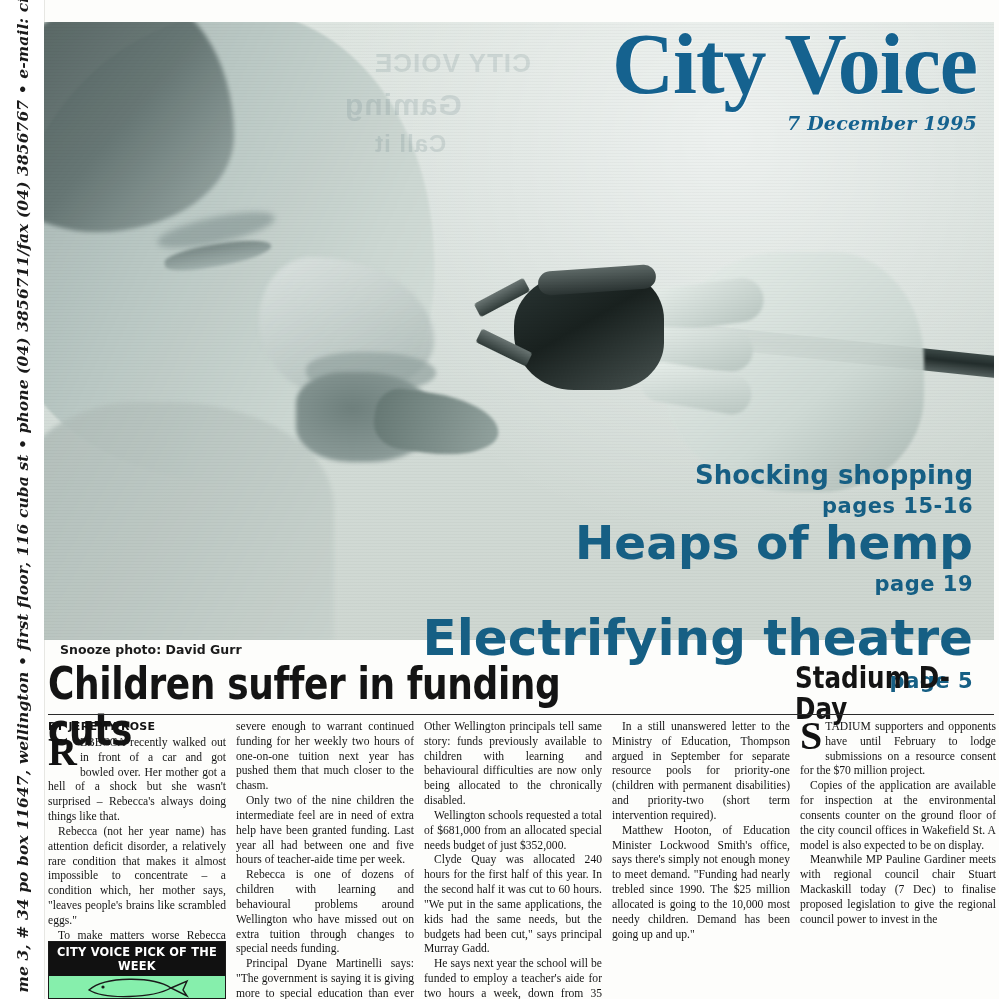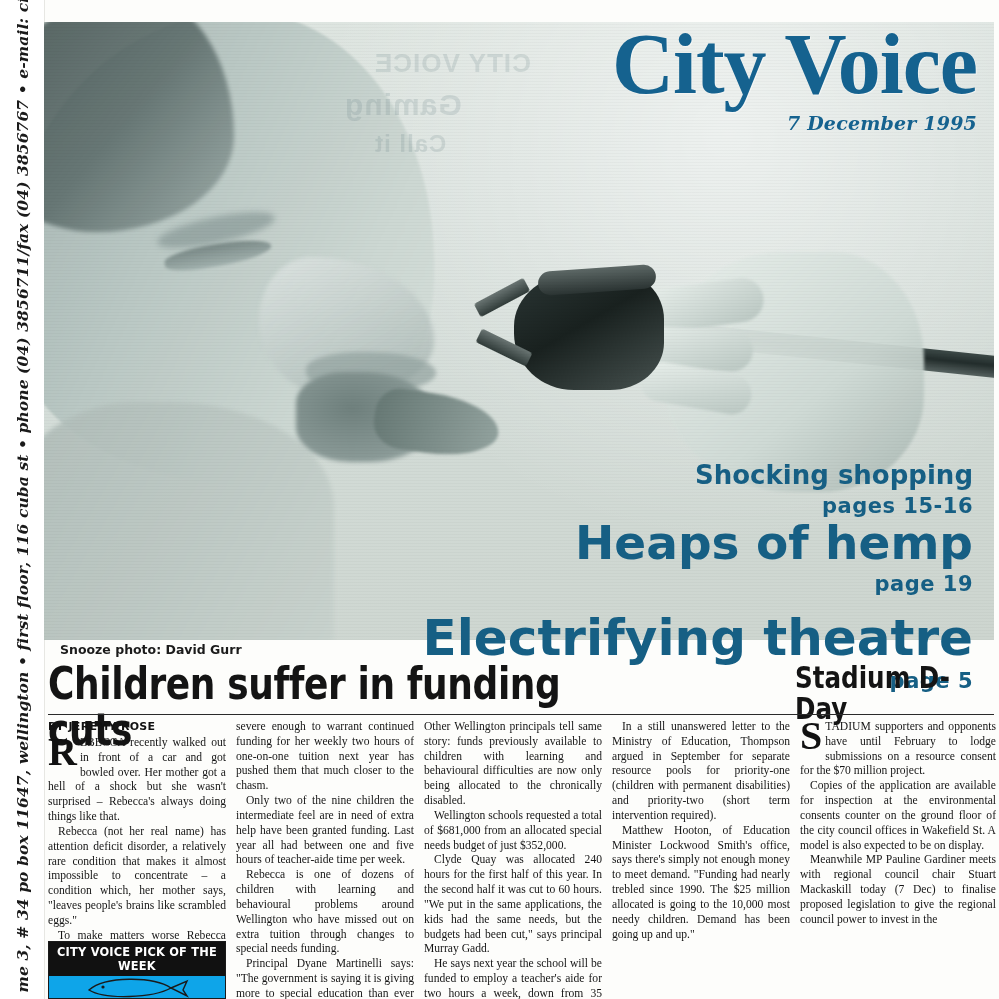--- a/index.html
+++ b/index.html
@@ -120,21 +120,21 @@
         letter-spacing:.3px;color:#111;margin-bottom:3px;}
   .bodytext{font-family:"Liberation Serif",serif;font-size:11.6px;line-height:1.28;
         color:#151515;text-align:justify;text-justify:inter-word;hyphens:auto;}
   .bodytext p{margin:0;text-indent:10px;}
   .bodytext p.first{text-indent:0;}
   .dropcap{font-family:"Liberation Serif",serif;font-weight:700;font-size:40px;
         line-height:.72;float:left;margin:2px 3px 0 0;color:#111;}
 
   
   .pick{position:absolute;left:0;bottom:0;width:176px;border:1px solid #1a1a1a;
-        background:#0ea5e9;}
+        background:#86efac;}
   .pick-bar{background:#111;color:#fff;font-family:"DejaVu Sans",sans-serif;
         font-weight:700;font-size:11.4px;letter-spacing:.2px;text-align:center;
         padding:3px 0 3px;}
   .pick-art{height:22px;position:relative;overflow:hidden;}
   .pick-art svg{position:absolute;left:34px;top:2px;}
   .paper-grain{position:absolute;inset:0;pointer-events:none;opacity:.05;
         background:repeating-linear-gradient(0deg,rgba(0,0,0,.5) 0 1px,rgba(0,0,0,0) 1px 3px);}
 </style>
 </head>
 <body>
@@ -191,21 +191,21 @@
   <div class="hl-main">Children suffer in funding cuts</div>
   <div class="hl-side">Stadium D-Day</div>
   <div class="rule"></div>
 
   <div class="cols">
 
     <div class="col">
       <div class="byline">BY JEREMY ROSE</div>
       <div class="bodytext">
         <p class="first"><span class="dropcap">R</span><span>EBECCA recently walked out in front of a car and got bowled over. Her mother got a hell of a shock but she wasn't surprised – Rebecca's always doing things like that.</span></p>
-        <p>Rebecca (not her real name) has attention deficit disorder, a relatively rare condition that makes it almost impossible to concentrate – a condition which, her mother says, "leaves people's brains like scrambled eggs."</p>
+        <p>Rebecca (not her year name) has attention deficit disorder, a relatively rare condition that makes it almost impossible to concentrate – a condition which, her mother says, "leaves people's brains like scrambled eggs."</p>
         <p>To make matters worse Rebecca also suffers from hyper-activity. The combination has driven Rebecca, her mum, teachers and classmates at South Wellington Intermediate School to the edge of despair.</p>
 
       </div>
       <div class="pick">
         <div class="pick-bar">CITY VOICE PICK OF THE WEEK</div>
         <div class="pick-art">
           <svg width="110" height="20" viewBox="0 0 110 20">
             <path d="M6 12 C22 -2 70 -2 88 10 C70 20 22 22 6 12 Z" fill="none" stroke="#1a1a1a" stroke-width="1.4"></path>
             <path d="M88 10 L104 3 L100 12 L104 18 Z" fill="none" stroke="#1a1a1a" stroke-width="1.4"></path>
             <circle cx="20" cy="9" r="1.6" fill="#1a1a1a"></circle>

